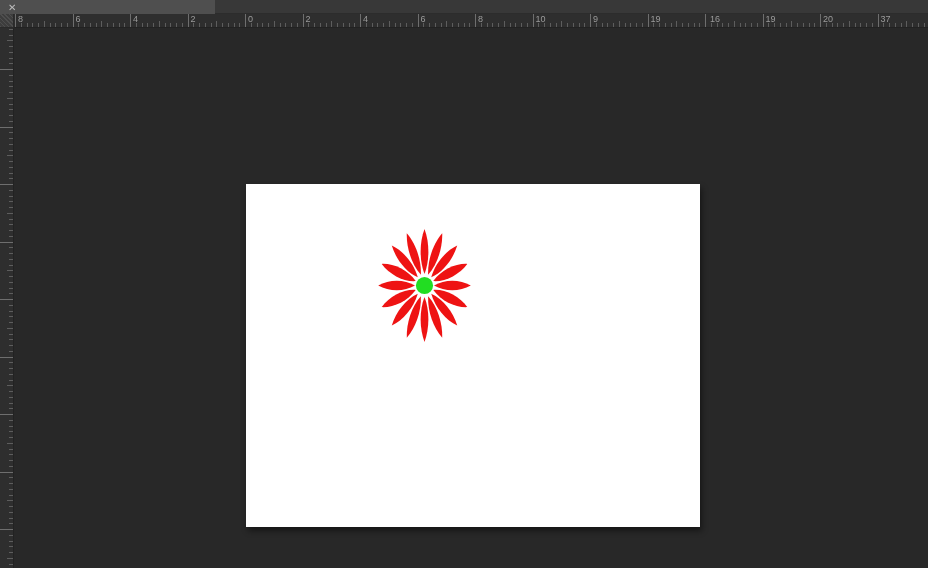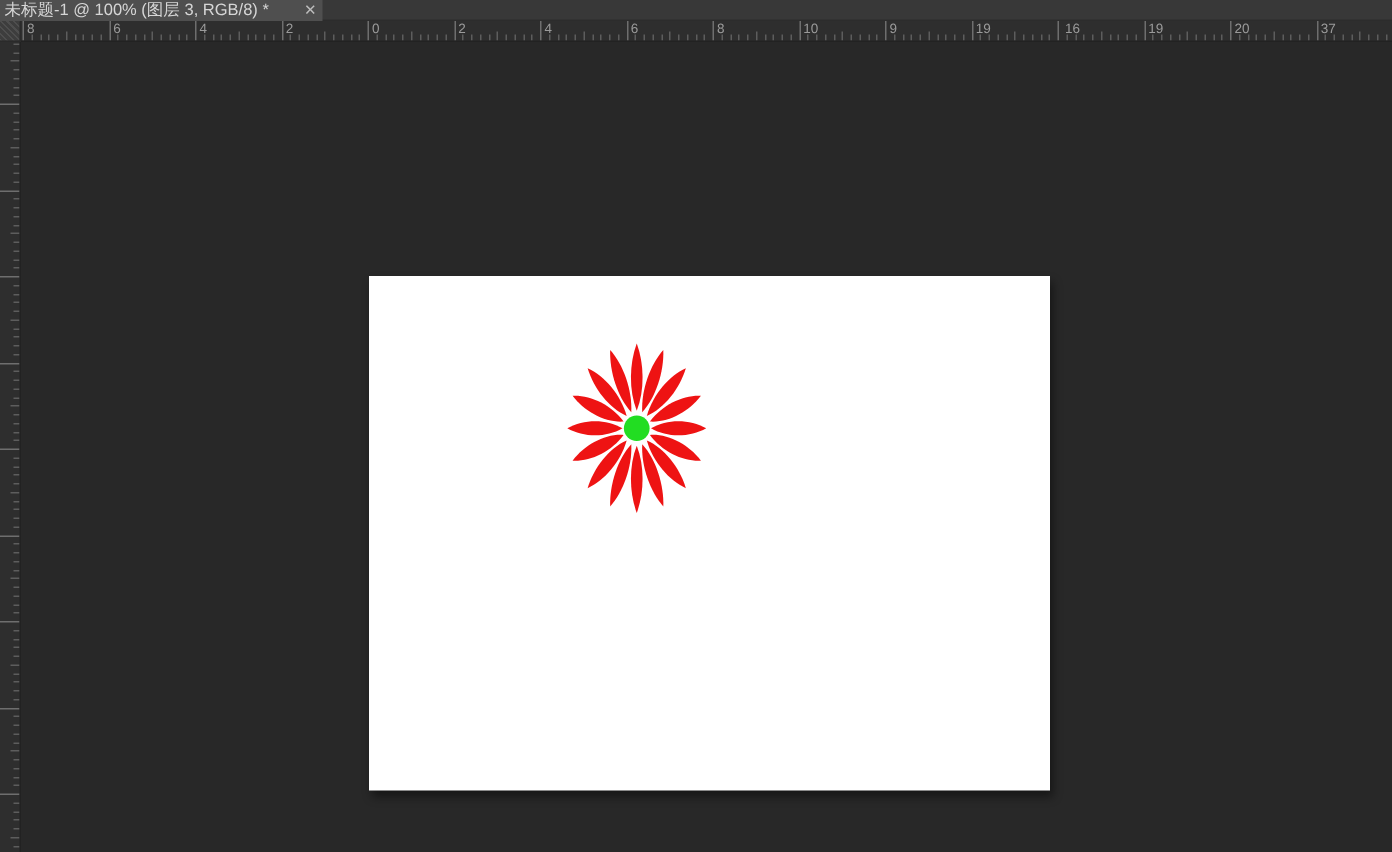--- a/index.html
+++ b/index.html
@@ -86,21 +86,20 @@
   }
   .flower-svg {
     position:absolute; left:364px; top:225px; width:121px; height:121px;
   }
 </style>
 </head>
 <body>
 
 <div class="tabbar">
   <div class="doc-tab">
-    <span class="tab-title">未标题-1 @ 100% (图层 3, RGB/8) *</span>
     <span class="tab-close">✕</span>
   </div>
 </div>
 
 <div class="ruler-origin"></div>
 
 <div class="h-ruler" id="h-ruler">
     <div class="h-tick major" style="left: 1px;"></div>
     <div class="h-tick minor" style="left: 6.75px;"></div>
     <div class="h-tick minor" style="left: 12.5px;"></div>

